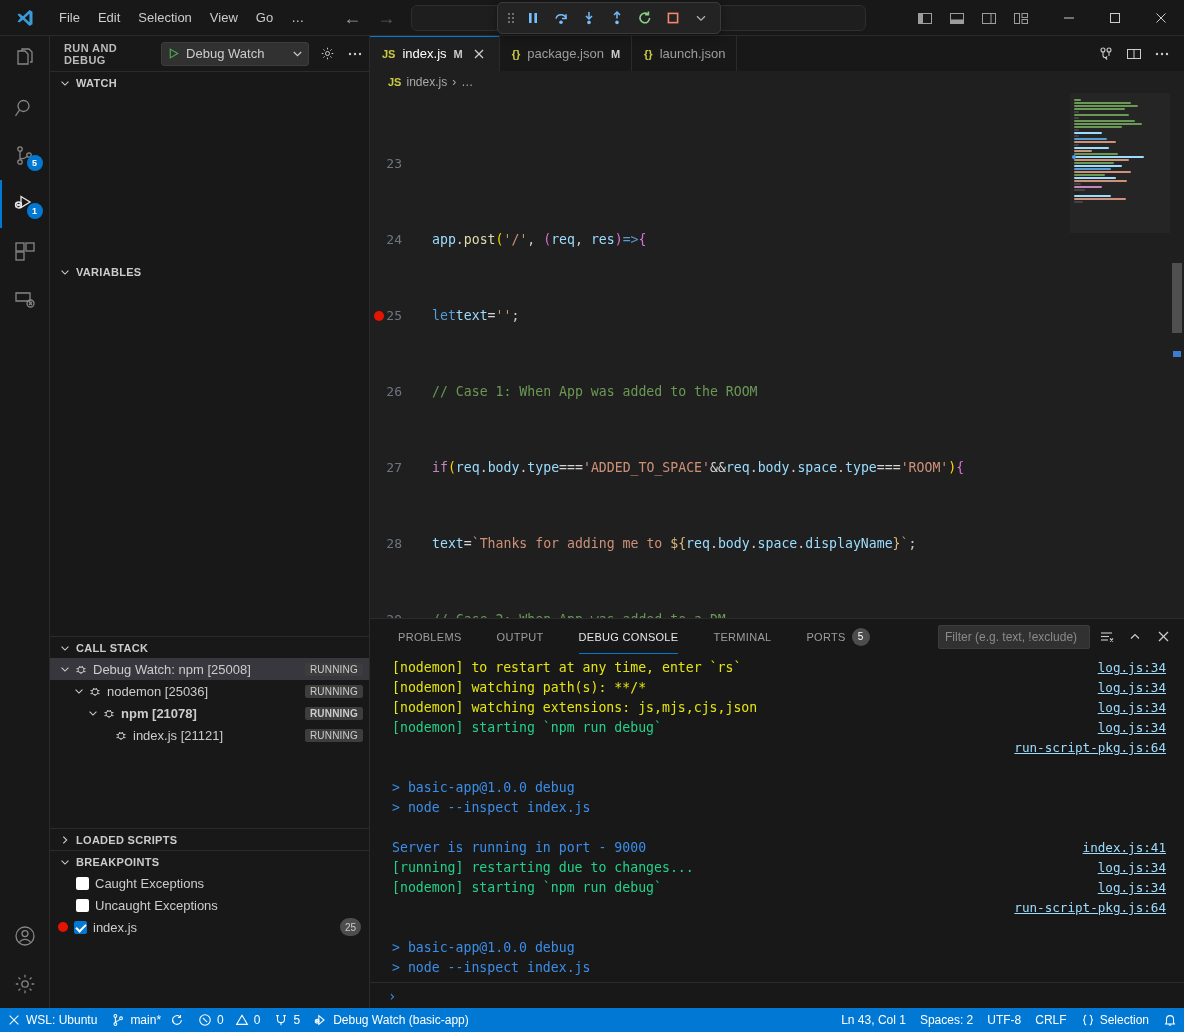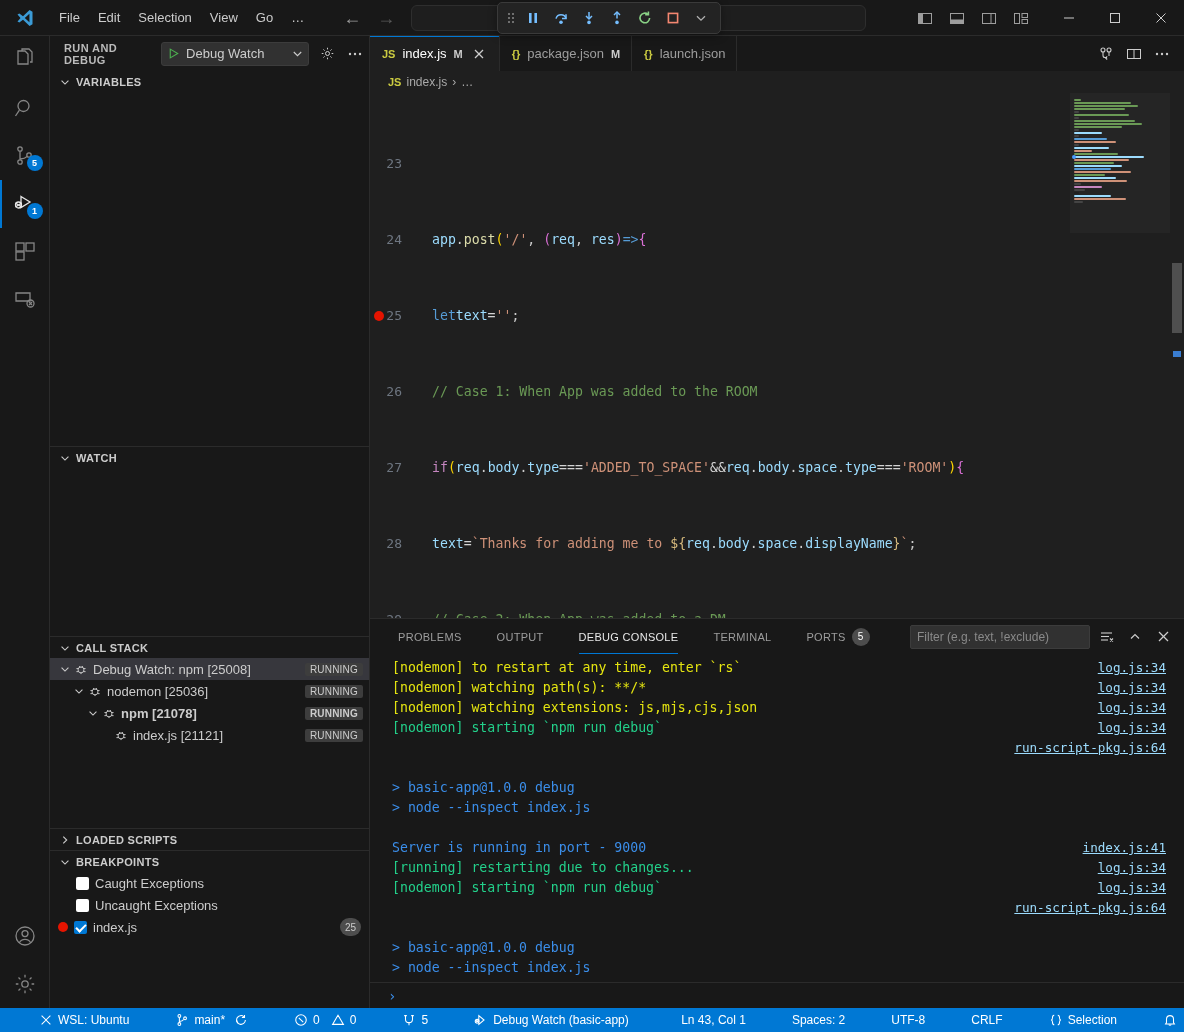--- a/index.html
+++ b/index.html
@@ -185,21 +185,21 @@
     text-transform: uppercase; cursor: pointer; position: relative;
   }
   .ptab.active { color: #e7e7e7; }
   .ptab.active::after { content: ''; position: absolute; left: 10px; right: 10px; bottom: 0; height: 1px; background: #0078d4; }
   .ptab-badge {
     background: #4d4d4d; color: #ffffff; border-radius: 9px; min-width: 18px; height: 18px;
     display: flex; align-items: center; justify-content: center; font-size: 10px; padding: 0 5px;
   }
   .panel-actions { margin-left: auto; display: flex; align-items: center; gap: 6px; padding-right: 10px; }
   .filter-box {
-    width: 180px; height: 24px; background: #313131; border: 1px solid #3c3c3c; border-radius: 2px;
+    width: 152px; height: 24px; background: #313131; border: 1px solid #3c3c3c; border-radius: 2px;
     display: flex; align-items: center; padding: 0 6px; font-size: 12px; color: #8a8a8a;
   }
   .pa-ico { width: 22px; height: 22px; display: flex; align-items: center; justify-content: center; border-radius: 4px; color: #cccccc; cursor: pointer; }
 
   .console { flex: 1; position: relative; overflow: hidden; padding: 4px 0 0 0; }
   .cons-line {
     display: flex; align-items: baseline; height: 20px; padding: 0 18px 0 22px;
     font-family: "DejaVu Sans Mono", monospace; font-size: 13.2px; line-height: 20px;
   }
   .cons-msg { white-space: pre; }
@@ -210,21 +210,21 @@
   .console-input {
     height: 26px; display: flex; align-items: center; gap: 8px; padding-left: 18px;
     border-top: 1px solid #2b2b2b; color: #3b8eea; font-family: "DejaVu Sans Mono", monospace; font-size: 14px;
   }
 
   
   .statusbar {
     height: 24px; flex: 0 0 24px; background: #0078d4; display: flex; align-items: center;
     font-size: 12px; color: #ffffff;
   }
-  .sb-item { display: flex; align-items: center; gap: 5px; padding: 0 7px; height: 16px; cursor: pointer; white-space: nowrap; margin-left: 32px; }
+  .sb-item { display: flex; align-items: center; gap: 5px; padding: 0 7px; height: 16px; cursor: pointer; white-space: nowrap; }
   .sb-right { margin-left: auto; display: flex; align-items: center; }
   svg { display: block; }
 </style>
 </head>
 <body>
 
 <div class="app">
 
   <div class="titlebar">
     <div class="vscode-logo">
@@ -460,41 +460,41 @@
               <g fill="#cccccc">
                 <circle cx="3" cy="8" r="1.2"></circle>
                 <circle cx="8" cy="8" r="1.2"></circle>
                 <circle cx="13" cy="8" r="1.2"></circle>
               </g>
             </svg>
         </div>
       </div>
 
       <div class="pane" style="flex:0 0 auto;">
+        <div class="pane-head">
+          <span class="twisty">
+            <svg width="12" height="12" viewBox="0 0 14 14">
+                <path d="M3 5.4l4 4 4-4" fill="none" stroke="currentColor" stroke-width="1.3"></path>
+              </svg>
+          </span>
+          <span>WATCH</span>
+        </div>
+        <div class="pane-body" style="height:168px;"></div>
+      </div>
+
+      <div class="pane" style="flex:0 0 auto;">
         <div class="pane-head first">
           <span class="twisty">
             <svg width="12" height="12" viewBox="0 0 14 14">
                 <path d="M3 5.4l4 4 4-4" fill="none" stroke="currentColor" stroke-width="1.3"></path>
               </svg>
           </span>
           <span>VARIABLES</span>
         </div>
         <div class="pane-body" style="height:353px;"></div>
-      </div>
-
-      <div class="pane" style="flex:0 0 auto;">
-        <div class="pane-head">
-          <span class="twisty">
-            <svg width="12" height="12" viewBox="0 0 14 14">
-                <path d="M3 5.4l4 4 4-4" fill="none" stroke="currentColor" stroke-width="1.3"></path>
-              </svg>
-          </span>
-          <span>WATCH</span>
-        </div>
-        <div class="pane-body" style="height:168px;"></div>
       </div>
 
       <div class="pane" style="flex:0 0 auto;">
         <div class="pane-head">
           <span class="twisty">
             <svg width="12" height="12" viewBox="0 0 14 14">
                 <path d="M3 5.4l4 4 4-4" fill="none" stroke="currentColor" stroke-width="1.3"></path>
               </svg>
           </span>
           <span>CALL STACK</span>

